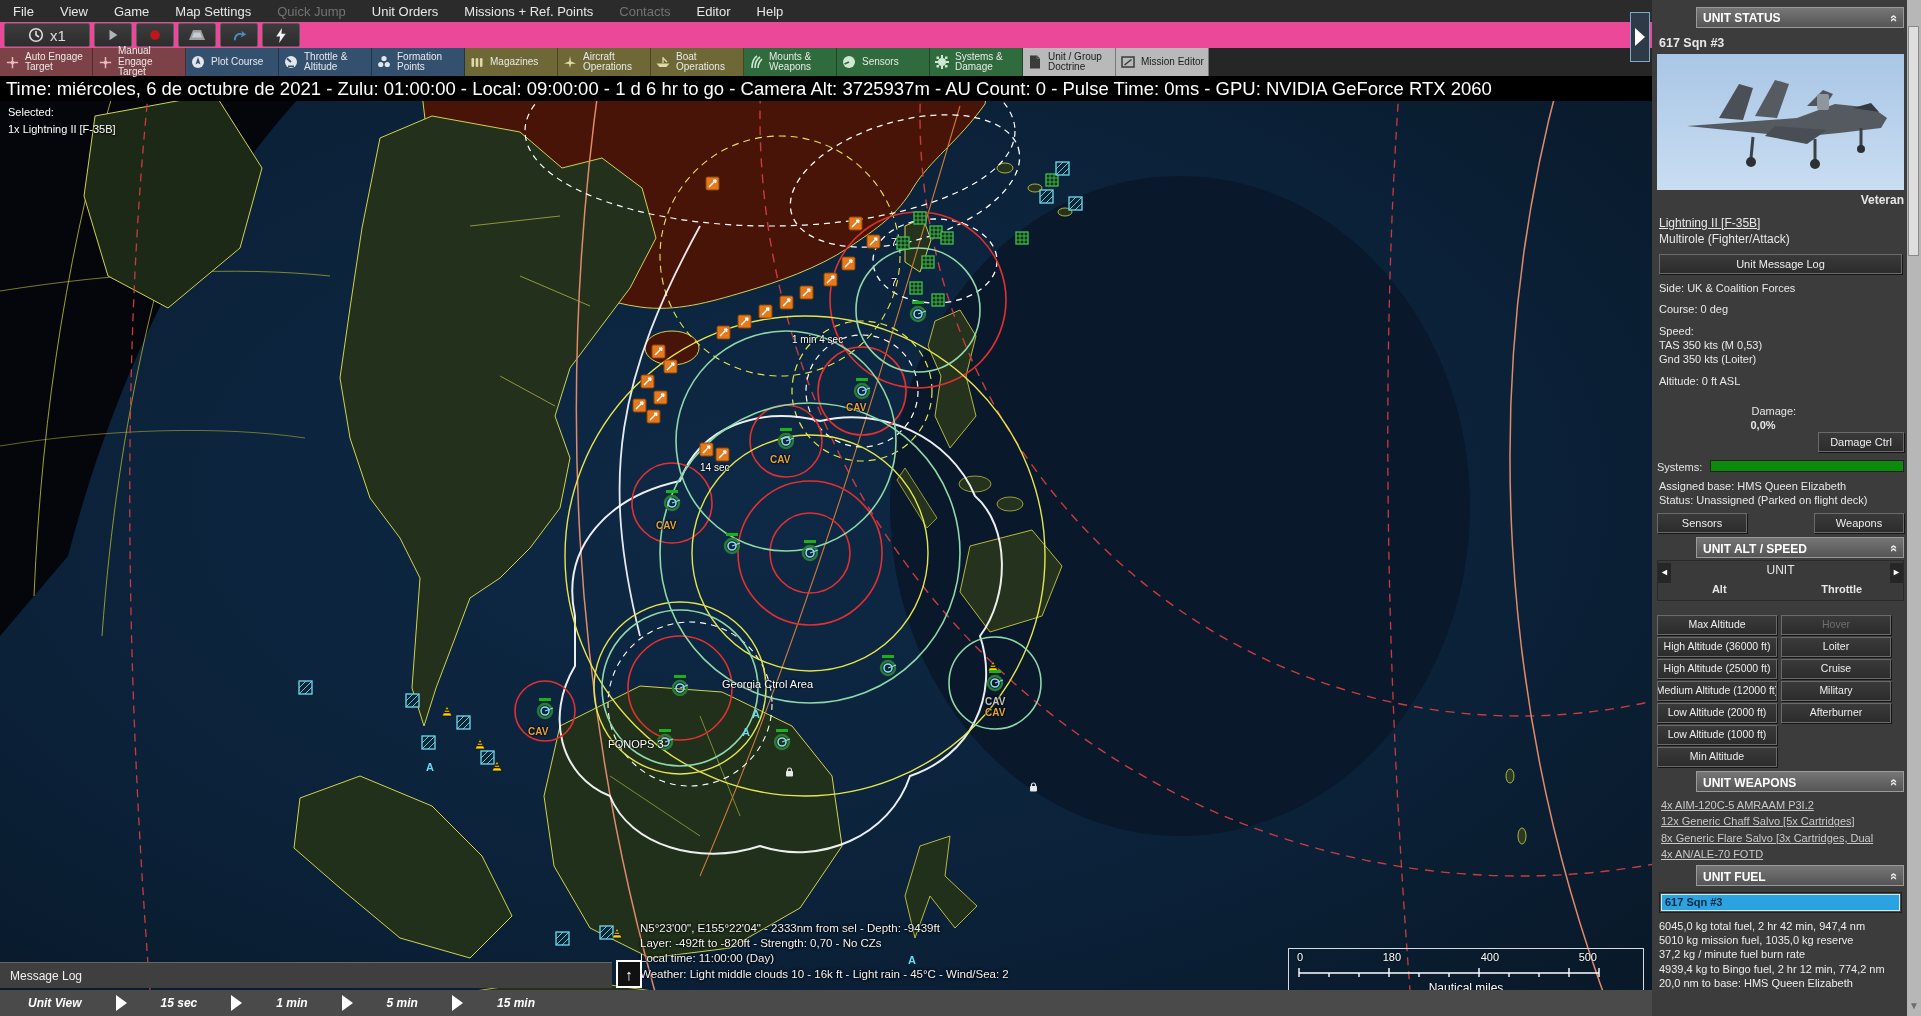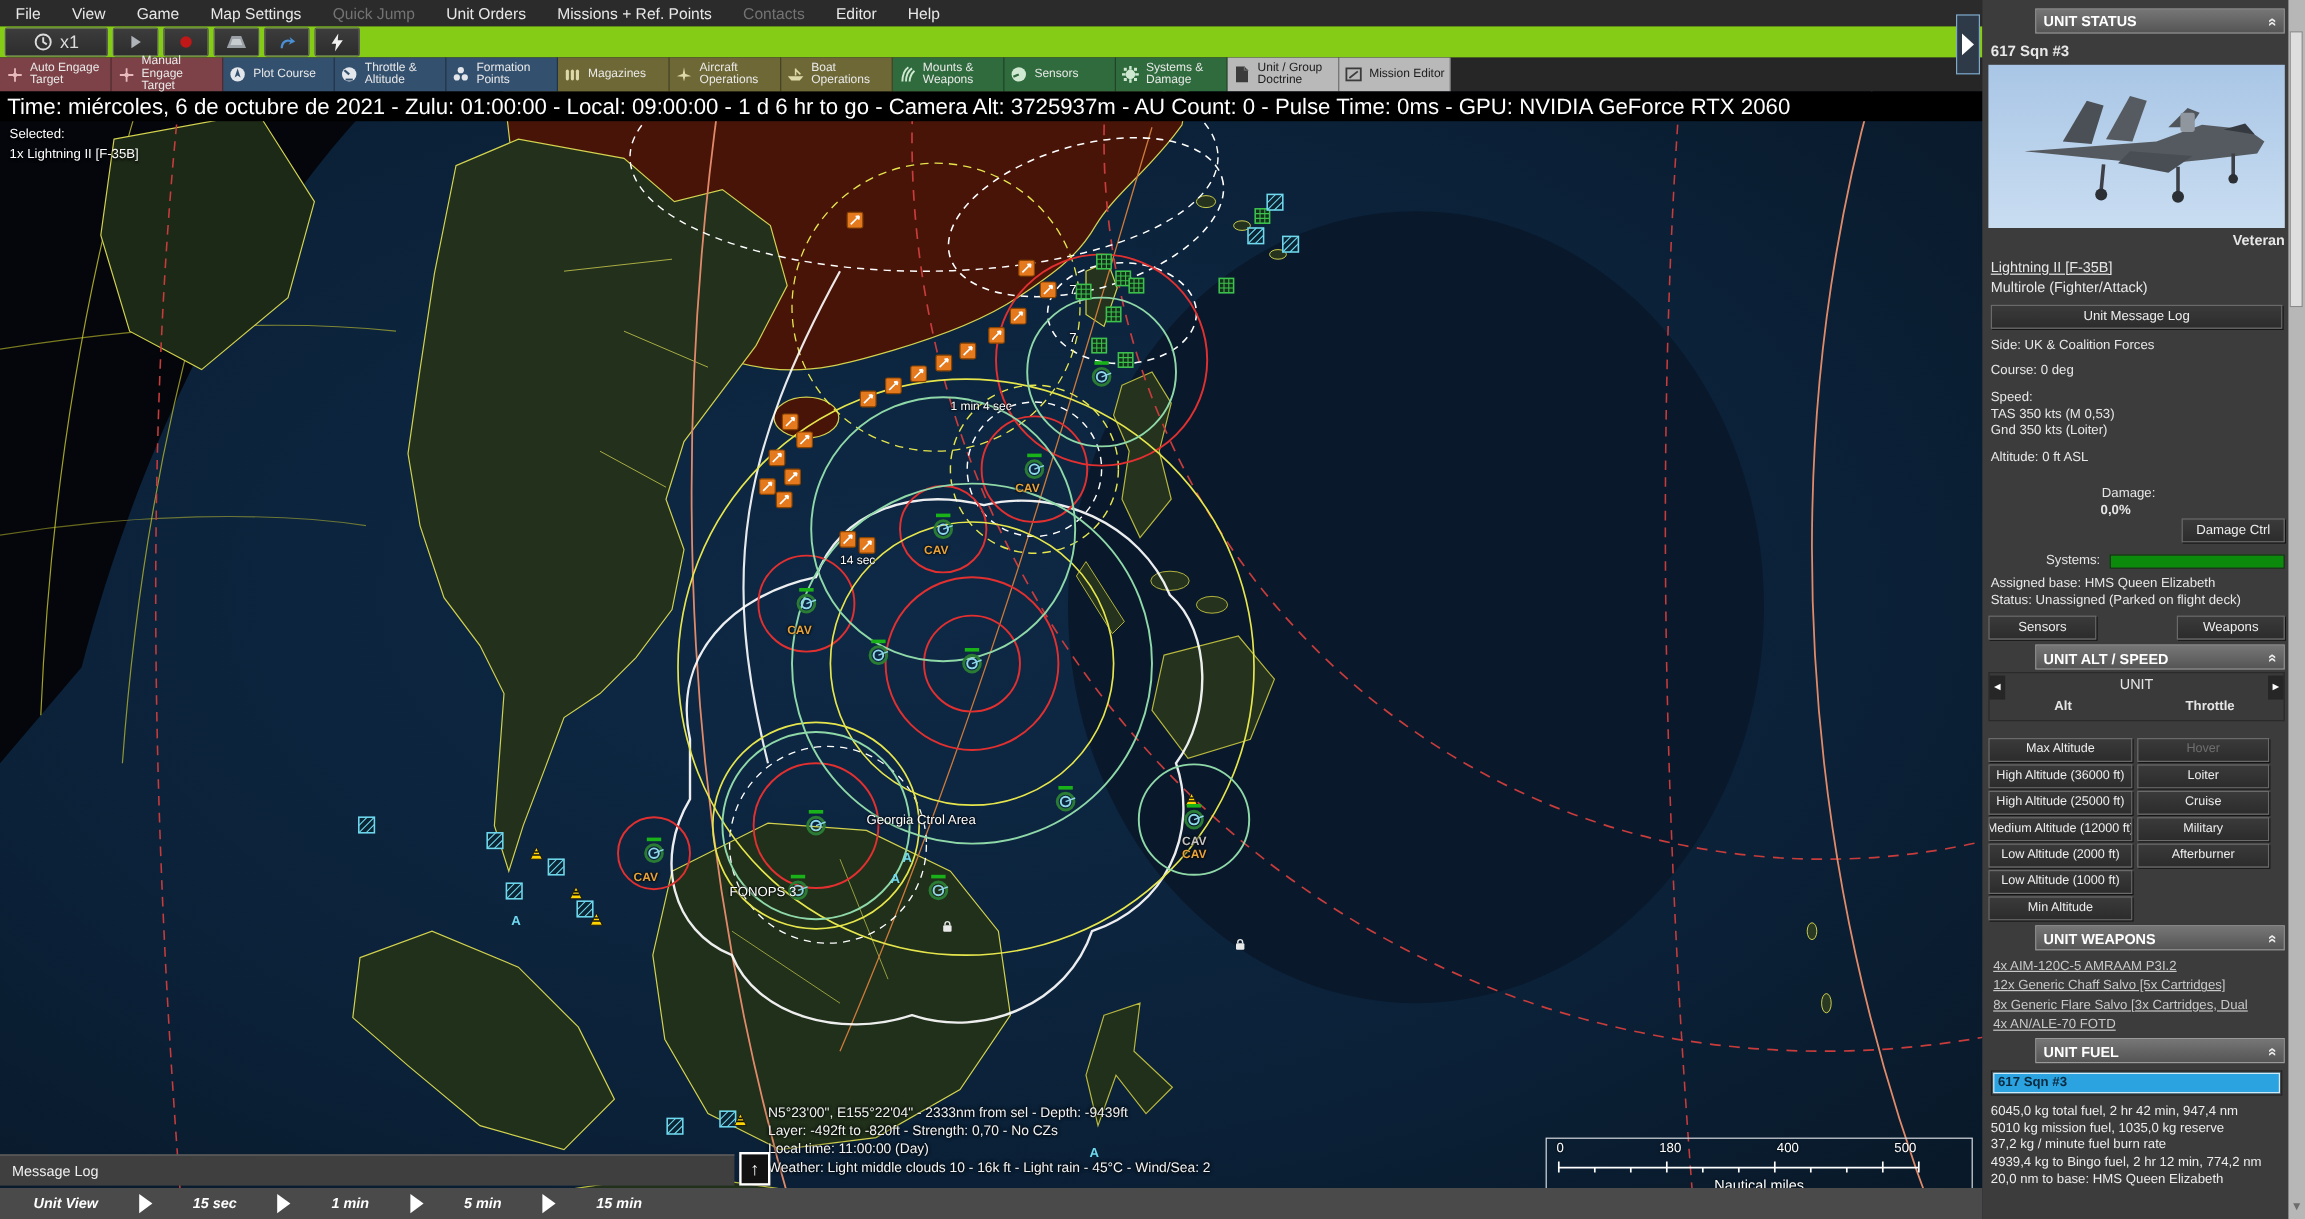--- a/index.html
+++ b/index.html
@@ -8,21 +8,21 @@
        font-family:"Liberation Sans",sans-serif;color:#e6e6e6;background:#2a2a2a;}
   .abs{position:absolute;}
 
   
   .menubar{left:0;top:0;width:1652px;height:22px;background:#2b2b2b;display:flex;align-items:center;
            font-size:13px;gap:0;z-index:30;}
   .menu-item{padding:2px 13px;color:#e8e8e8;cursor:default;}
   .menu-item.disabled{color:#737373;}
 
   
-  .quickbar{left:0;top:22px;width:1652px;height:26px;background:#84cc16;display:flex;gap:4px;
+  .quickbar{left:0;top:22px;width:1652px;height:26px;background:#ec4899;display:flex;gap:4px;
             padding:1px 4px;z-index:30;}
   .qbtn{height:24px;background:linear-gradient(#3c3c3c,#2d2d2d);border:1px solid #5a5a5a;border-radius:2px;
         display:flex;align-items:center;justify-content:center;color:#cfd3d7;min-width:38px;}
   .qbtn.wide{min-width:86px;gap:6px;font-size:15px;color:#dcdcdc;}
 
   
   .ribbon{left:0;top:48px;width:1652px;height:28px;background:#262626;display:flex;z-index:30;}
   .rbtn{width:93px;height:28px;display:flex;align-items:center;gap:4px;padding:1px 3px;
         border-right:1px solid rgba(0,0,0,.35);}
   .rbtn .rlabel{font-size:10px;line-height:1.05;color:#e9e9e9;}
@@ -87,21 +87,21 @@
            font-weight:bold;font-size:12px;color:#fff;margin-top:4px;margin-left:39px;}
   .chev{display:inline-block;transform:rotate(90deg);font-size:13px;color:#eee;}
   .sbtn{background:linear-gradient(#3a3a3a,#2c2c2c);border:1px solid #6a6a6a;box-shadow:1px 1px 0 #151515;
         color:#eee;font-size:11px;display:flex;align-items:center;justify-content:center;height:20px;}
   .slink{color:#c9c9c9;text-decoration:underline;display:block;}
   .sec{margin:7px 2px 0 2px;color:#e8e8e8;}
   .photo{width:100%;height:136px;margin-top:3px;position:relative;overflow:hidden;
          background:linear-gradient(#a9c6e6,#c9ddf1);}
   .vet{text-align:right;font-weight:bold;margin-top:3px;font-size:12px;}
   .dmg-row{display:flex;align-items:center;margin-top:16px;flex-direction:column;}
-  .sys-row{display:flex;align-items:center;margin-top:8px;margin-left:48px;}
+  .sys-row{display:flex;margin-top:8px;}
   .sysbar{flex:1;height:12px;background:#0c8a0c;border:1px solid #222;margin-left:8px;}
   .two-btn{display:flex;justify-content:space-between;margin-top:6px;}
   .two-btn .sbtn{width:90px;}
   .altspeed-head{position:relative;background:#3a3a3a;border:1px solid #2a2a2a;margin-top:2px;padding:2px 0 4px 0;}
   .altspeed-head .unit{ text-align:center;font-weight:normal;font-size:12px;}
   .altspeed-head .cols{display:flex;margin-top:3px;font-weight:bold;font-size:11px;}
   .altspeed-head .cols span{width:50%;text-align:center;}
   .arrowbox{position:absolute;top:2px;width:13px;height:20px;background:#262626;color:#fff;
             display:flex;align-items:center;justify-content:center;font-size:9px;}
   .grid2{display:flex;gap:4px;margin-top:14px;}

